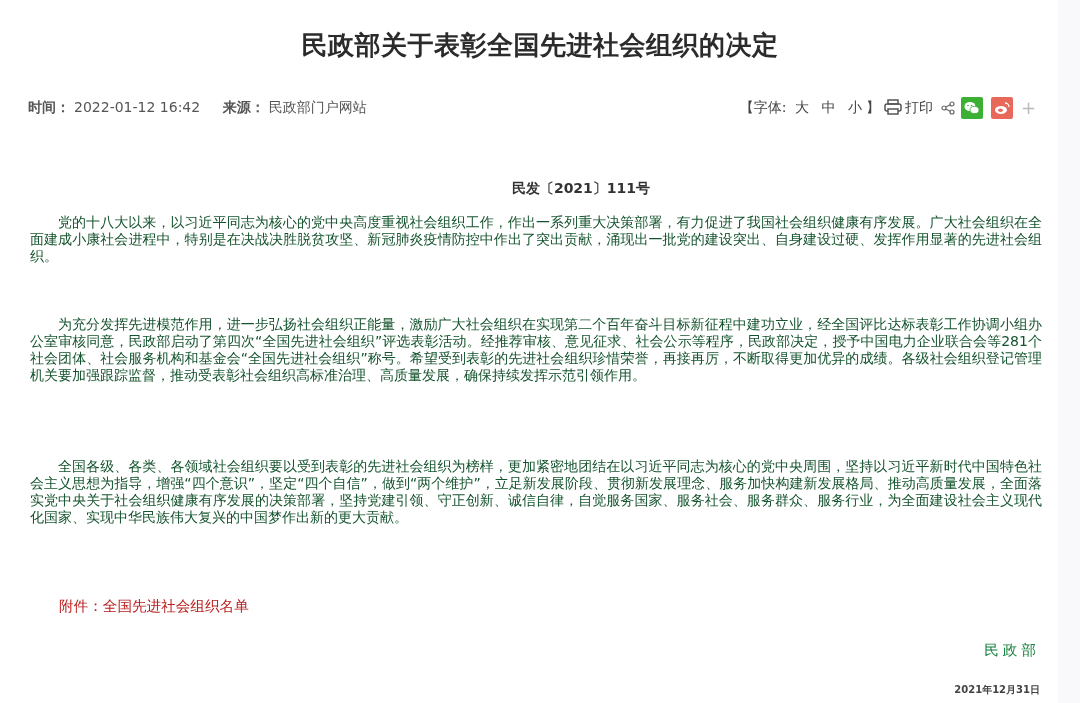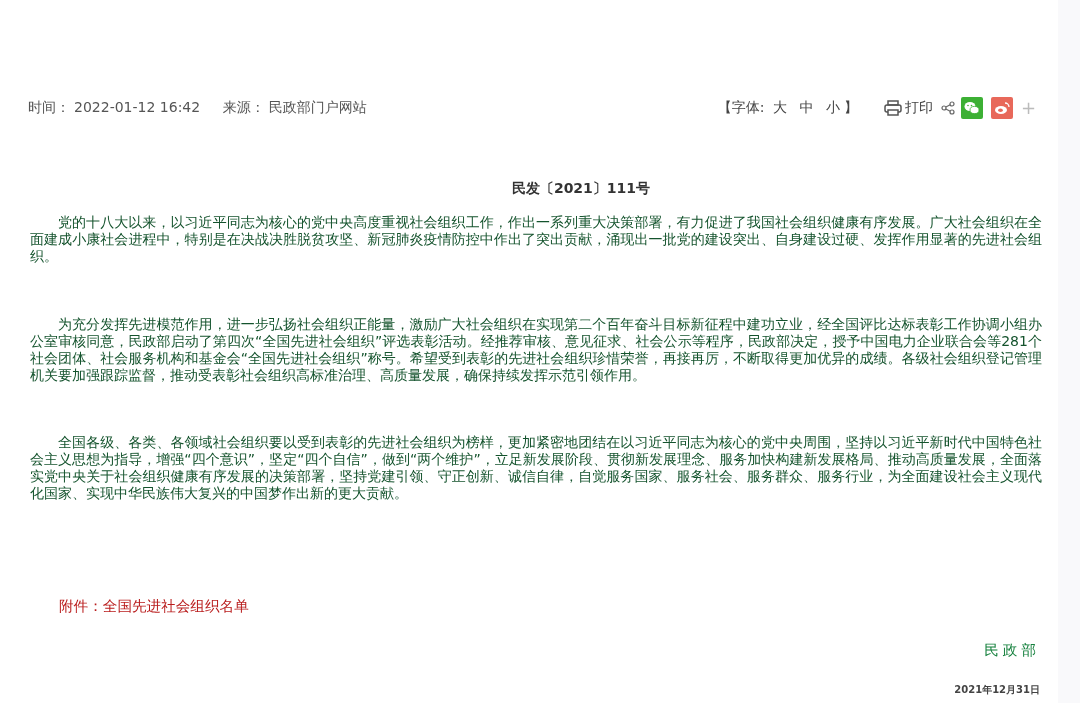--- a/index.html
+++ b/index.html
@@ -17,59 +17,60 @@
   .page { position: absolute; left: 0; top: 0; width: 1080px; height: 703px; }
   .title {
     position: absolute; left: 0; top: 28px; width: 1080px;
     text-align: center; font-size: 26px; font-weight: bold; color: #2b2b2b;
     letter-spacing: 0.5px;
   }
   .meta {
     position: absolute; left: 28px; top: 99px; font-size: 14px; color: #555;
   }
   .meta span { margin-right: 18px; }
-  .meta .label { margin-right: 4px; }
+  .meta .label { margin-right: 4px; font-weight: bold; }
   .tools {
     position: absolute; right: 44px; top: 96px; height: 24px;
     display: flex; align-items: center; font-size: 14px; color: #444;
   }
-  .tools .fontsize { margin-right: 26px; }
+  .tools .fontsize { margin-right: 4px; }
   .tools .fontsize .opt { margin: 0 4px; cursor: pointer; }
-  .tools .print { display: flex; align-items: center; margin-right: 8px; cursor: pointer; }
+  .tools .print { display: flex; margin-right: 8px; cursor: pointer; }
   .tools .print svg { margin-right: 3px; }
   .tools .share { margin-right: 6px; display: flex; align-items: center; cursor: pointer; }
   .tools .sq {
     width: 22px; height: 22px; border-radius: 2px; display: flex; align-items: center; justify-content: center;
     margin-right: 8px; cursor: pointer;
   }
   .tools .wechat { background: #3cb034; }
   .tools .weibo { background: #e8685a; }
   .tools .plus { color: #bbb; font-size: 18px; cursor: pointer; line-height: 1; }
   .docno {
     position: absolute; left: 0; top: 180px; width: 1080px; text-align: center;
     font-size: 14px; font-weight: bold; color: #333; padding-left: 41px;
   }
   .para {
     position: absolute; left: 30px; width: 1012px;
     font-size: 14px; line-height: 17px; color: #14532d; text-indent: 2em;
     text-align: justify;
   }
   .p1 { top: 214px; }
   .p2 { top: 316px; }
-  .p3 { top: 434px; }
+  .p3 { top: 458px; }
   .attach { position: absolute; left: 59px; top: 597px; font-size: 14.6px; color: #b91c1c; }
   .sign { position: absolute; right: 40px; top: 641px; font-size: 14.6px; color: #15803d; letter-spacing: 4px; }
   .date { position: absolute; right: 40px; top: 683px; font-size: 10px; color: #444; font-weight: bold; }
 </style>
 </head>
 <body>
 
 <div class="right-edge"></div>
 
 <div class="page">
+  <div class="title">民政部关于表彰全国先进社会组织的决定</div>
 
   <div class="meta">
     <span class="label">时间：</span><span>2022-01-12 16:42</span>
     <span class="label">来源：</span><span>民政部门户网站</span>
   </div>
 
   <div class="tools">
     <span class="fontsize">
       <span>【字体:</span>
       <span class="opt">大</span>

